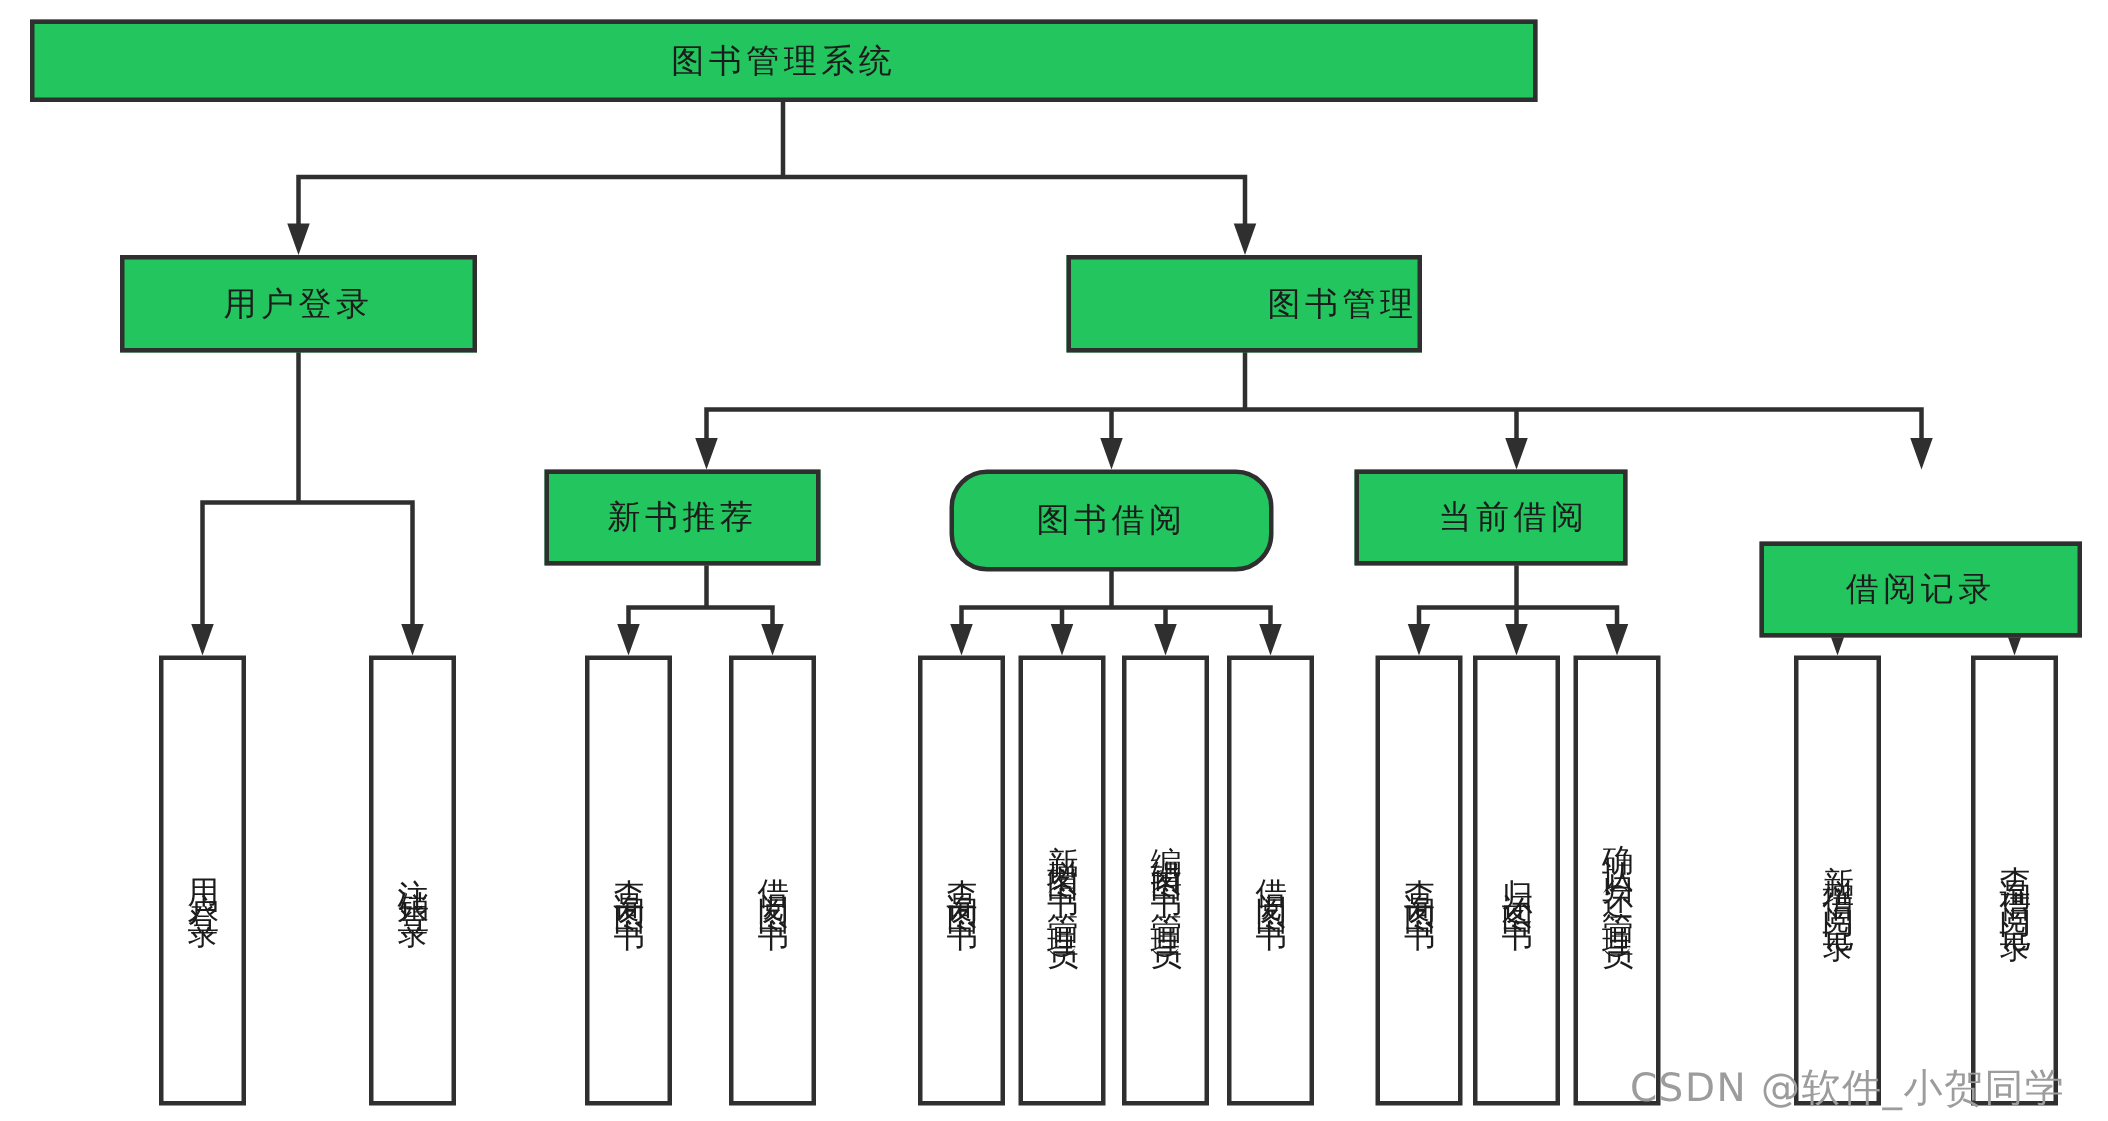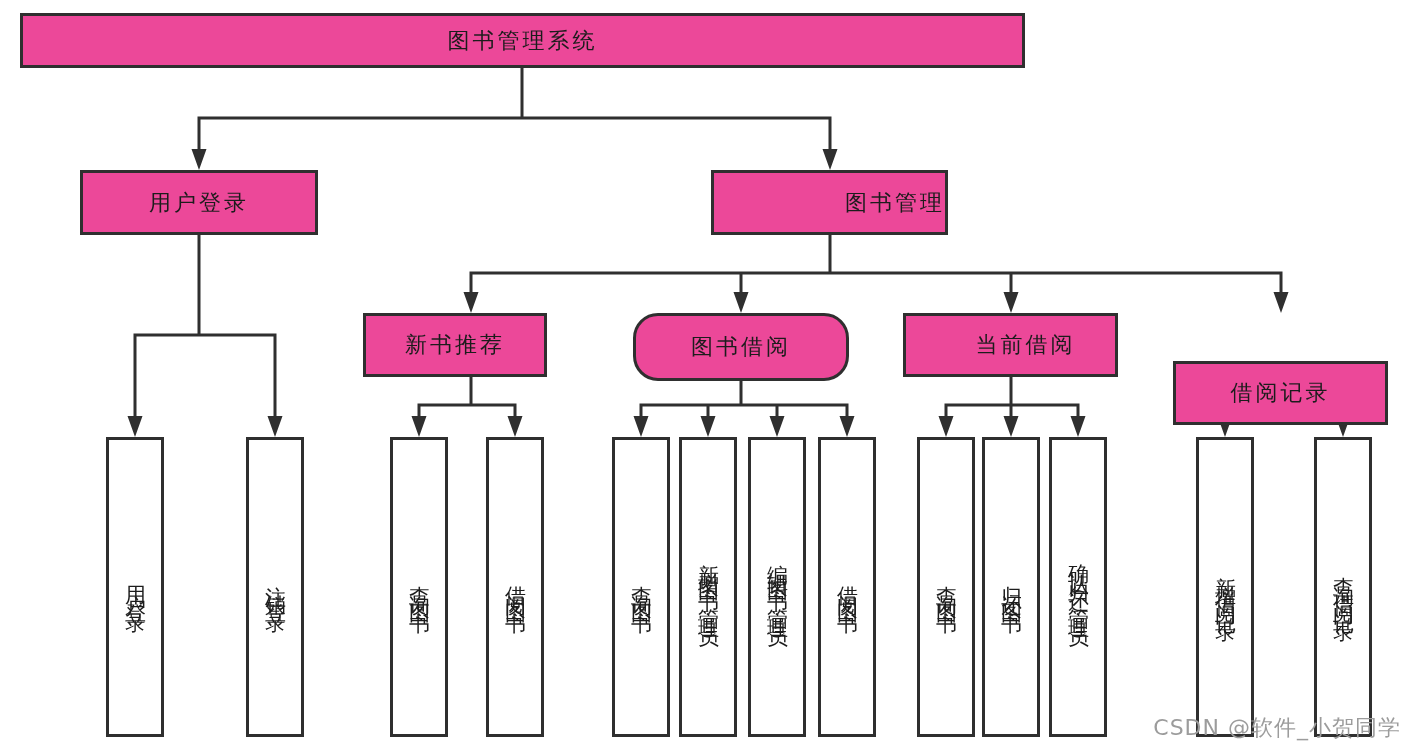--- a/index.html
+++ b/index.html
@@ -14,21 +14,21 @@
     position:relative;
     overflow:hidden;
     font-family:"DejaVu Sans","Liberation Sans",sans-serif;
   }
   .stage{position:absolute;left:0;top:0;width:1405px;height:747px;}
   svg.wires{position:absolute;left:0;top:0;pointer-events:none;}
   .hbox{
     position:absolute;
     box-sizing:border-box;
     border:3px solid var(--line);
-    background:#ec4899;
+    background:#22c55e;
     display:flex;align-items:center;justify-content:center;
   }
   .hbox .lbl{
     font-size:22px;
     letter-spacing:3px;
     color:var(--text);
     white-space:nowrap;
   }
   .vbox{
     position:absolute;
@@ -41,22 +41,22 @@
     writing-mode:vertical-rl;
     text-orientation:mixed;
     font-size:21px;
     letter-spacing:9px;
     line-height:1.1;
     color:var(--text);
     white-space:nowrap;
   }
   .watermark{
     position:absolute;
-    right:4px;bottom:4px;
-    font-size:22px;
+    right:28px;bottom:4px;
+    font-size:26px;
     color:var(--wm);
     letter-spacing:1px;
     white-space:nowrap;
   }
 </style>
 </head>
 <body>
 
 <div class="stage">
 
@@ -127,21 +127,21 @@
   <div class="hbox" style="left:711px;top:170px;width:237px;height:65px;justify-content:flex-end;">
     <span class="lbl">图书管理</span>
   </div>
 
   <div class="hbox" style="left:363px;top:313px;width:184px;height:64px;">
     <span class="lbl">新书推荐</span>
   </div>
   <div class="hbox" style="left:633px;top:313px;width:216px;height:68px;border-radius:25px;">
     <span class="lbl">图书借阅</span>
   </div>
-  <div class="hbox" style="left:903px;top:313px;width:215px;height:64px;padding-left:30px;">
+  <div class="hbox" style="left:903px;top:313px;width:182px;height:64px;padding-left:30px;">
     <span class="lbl">当前借阅</span>
   </div>
   <div class="hbox" style="left:1173px;top:313px;width:215px;height:64px;margin-top:48px;">
     <span class="lbl">借阅记录</span>
   </div>
 
   <div class="vbox" style="left:106px;top:437px;width:58px;height:300px;">
     <span class="lbl">用户登录</span>
   </div>
   <div class="vbox" style="left:246px;top:437px;width:58px;height:300px;">

